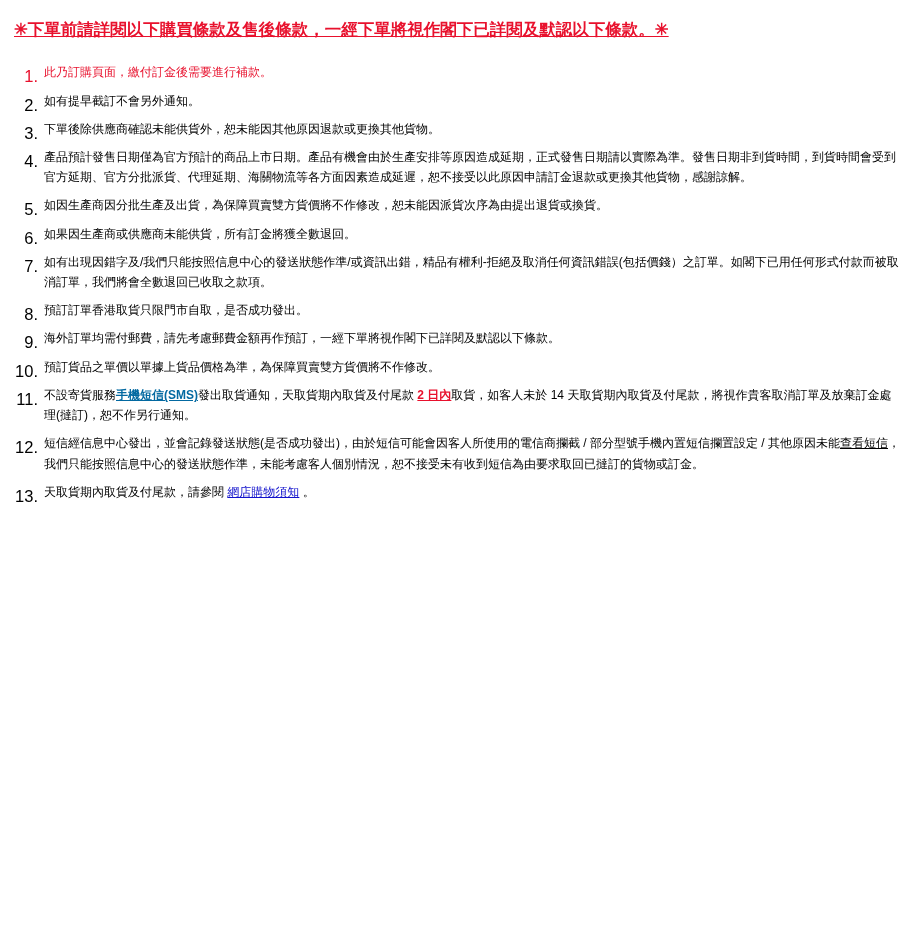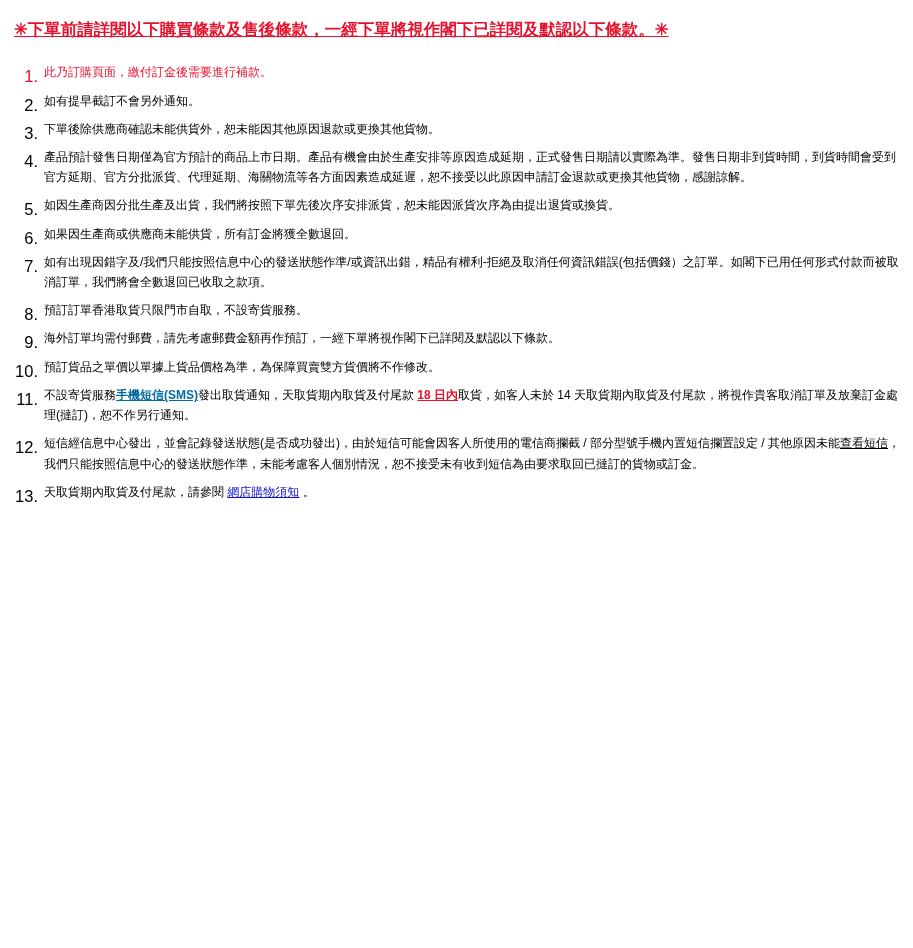--- a/index.html
+++ b/index.html
@@ -94,39 +94,39 @@
     <li>
       <span>如有提早截訂不會另外通知。</span>
     </li>
     <li>
       <span>下單後除供應商確認未能供貨外，恕未能因其他原因退款或更換其他貨物。</span>
     </li>
     <li>
       <span>產品預計發售日期僅為官方預計的商品上市日期。產品有機會由於生產安排等原因造成延期，正式發售日期請以實際為準。發售日期非到貨時間，到貨時間會受到官方延期、官方分批派貨、代理延期、海關物流等各方面因素造成延遲，恕不接受以此原因申請訂金退款或更換其他貨物，感謝諒解。</span>
     </li>
     <li>
-      <span>如因生產商因分批生產及出貨，我們將按照下單先後次序安排派貨，恕未能因派貨次序為由提出退貨或換貨。</span>
+      <span>如因生產商因分批生產及出貨，為保障買賣雙方貨價將不作修改，恕未能因派貨次序為由提出退貨或換貨。</span>
     </li>
     <li>
       <span>如果因生產商或供應商未能供貨，所有訂金將獲全數退回。</span>
     </li>
     <li>
       <span>如有出現因錯字及/我們只能按照信息中心的發送狀態作準/或資訊出錯，精品有權利-拒絕及取消任何資訊錯誤(包括價錢）之訂單。如閣下已用任何形式付款而被取消訂單，我們將會全數退回已收取之款項。</span>
     </li>
     <li>
-      <span>預訂訂單香港取貨只限門市自取，不設寄貨服務。</span>
+      <span>預訂訂單香港取貨只限門市自取，是否成功發出。</span>
     </li>
     <li>
       <span>海外訂單均需付郵費，請先考慮郵費金額再作預訂，一經下單將視作閣下已詳閱及默認以下條款。</span>
     </li>
     <li>
       <span>預訂貨品之單價以單據上貨品價格為準，為保障買賣雙方貨價將不作修改。</span>
     </li>
     <li>
-      <span>不設寄貨服務</span><span class="sms">手機短信(SMS)</span><span>發出取貨通知，天取貨期內取貨及付尾款 </span><span class="u-red">18 日內</span><span>取貨，如客人未於 14 天取貨期內取貨及付尾款，將視作貴客取消訂單及放棄訂金處理(撻訂)，恕不作另行通知。</span>
+      <span>不設寄貨服務</span><span class="sms">手機短信(SMS)</span><span>發出取貨通知，天取貨期內取貨及付尾款 </span><span class="u-red">2 日內</span><span>取貨，如客人未於 14 天取貨期內取貨及付尾款，將視作貴客取消訂單及放棄訂金處理(撻訂)，恕不作另行通知。</span>
     </li>
     <li>
       <span>短信經信息中心發出，並會記錄發送狀態(是否成功發出)，由於短信可能會因客人所使用的電信商攔截 / 部分型號手機內置短信攔置設定 / 其他原因未能</span><span class="u-plain">查看短信</span><span>，我們只能按照信息中心的發送狀態作準，未能考慮客人個別情況，恕不接受未有收到短信為由要求取回已撻訂的貨物或訂金。</span>
     </li>
     <li>
       <span>天取貨期內取貨及付尾款，請參閱 </span><a class="link" href="#">網店購物須知</a><span> 。</span>
     </li>
   </ol>
 
 </div>

